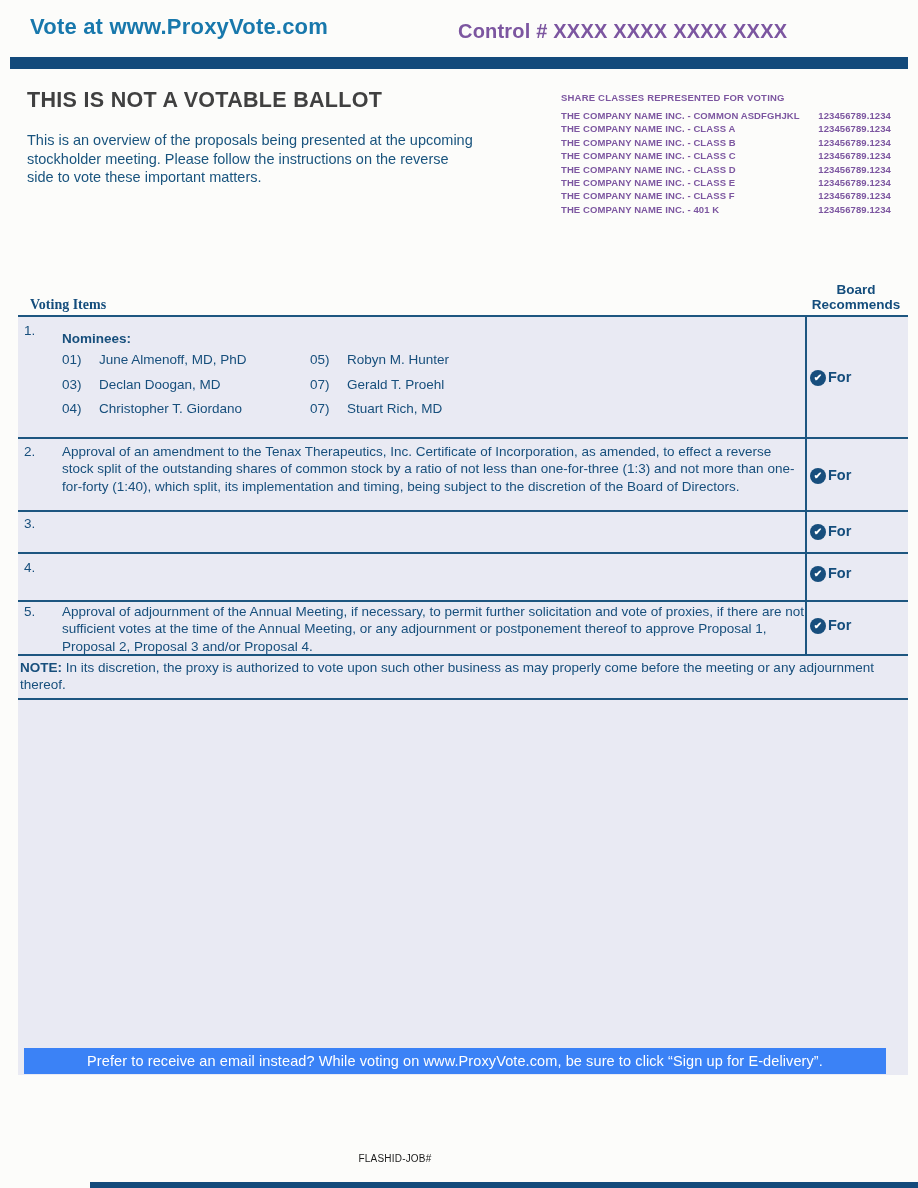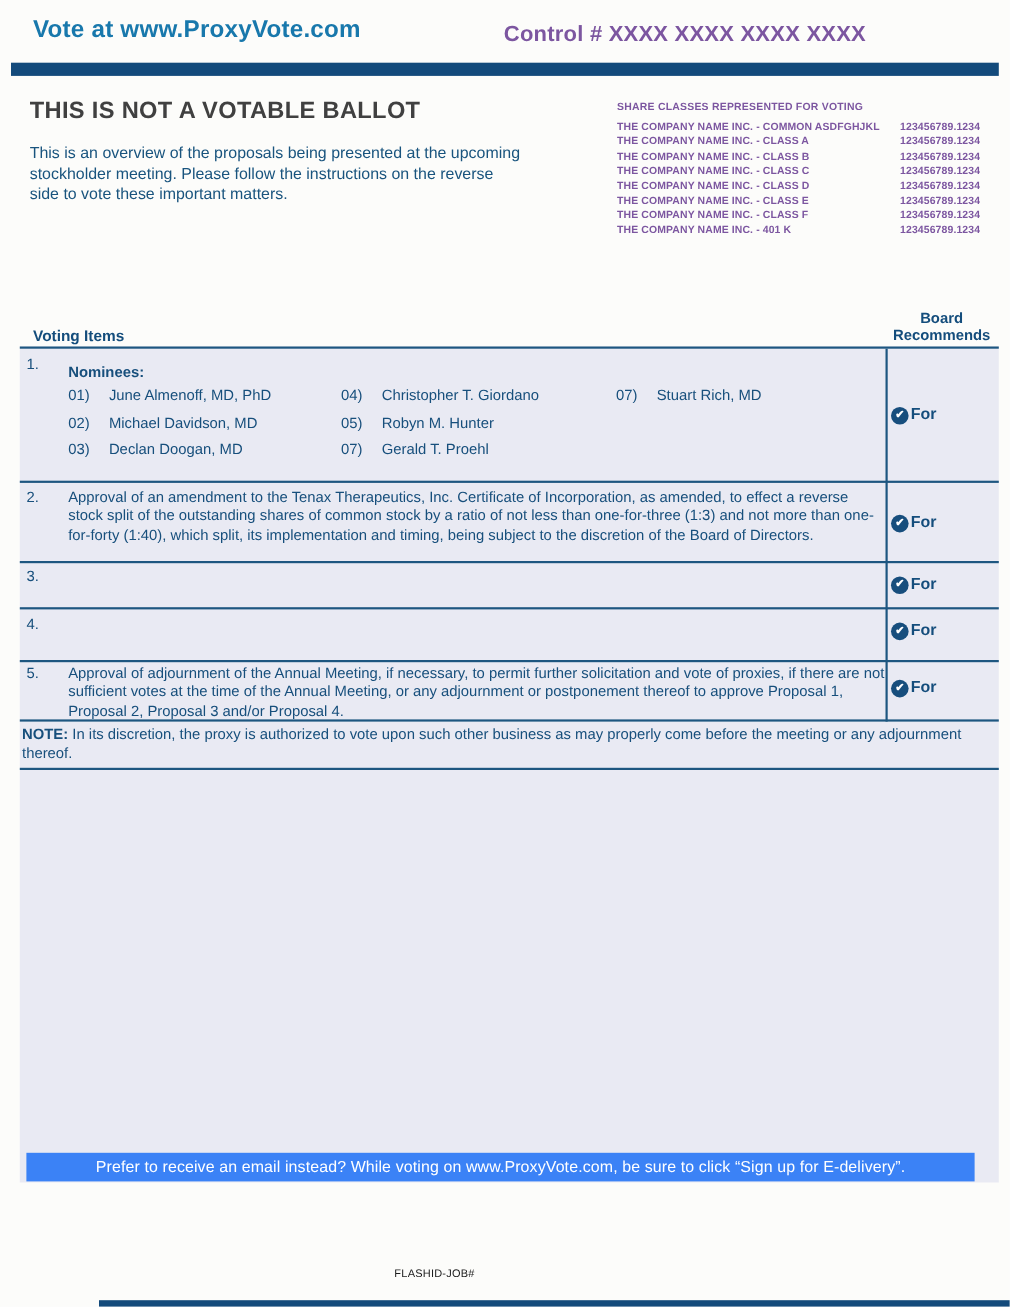--- a/index.html
+++ b/index.html
@@ -41,21 +41,21 @@
   .share-classes-title{
     text-align:left;font-size:9.5px;font-weight:bold;letter-spacing:.2px;margin-bottom:6px;
   }
   .share-class-row{
     display:flex;justify-content:space-between;
     font-size:9.5px;font-weight:bold;line-height:13.4px;letter-spacing:.1px;
   }
   
   .voting-items-header{
     position:absolute;left:30px;top:297px;
-    font-size:14px;font-weight:bold;color:#144d7c;
+    font-size:14px;font-weight:bold;color:#144d7c;font-family:Liberation Serif, serif;
   }
   .board-recommends-header{
     position:absolute;left:806px;top:283px;width:100px;
     text-align:center;font-size:13.5px;line-height:14.5px;font-weight:bold;color:#144d7c;
   }
   
   .voting-panel{
     position:absolute;left:18px;top:315px;width:890px;height:760px;
     background:#e9eaf3;border-top:2px solid #1d5680;
     color:#174f7c;box-sizing:border-box;
@@ -181,24 +181,20 @@
 
     <div class="item-row row-1">
       <span class="item-number num-1">1.</span>
       <div class="nominees-label">Nominees:</div>
       <div class="nominees-grid">
           <div class="nominee">
             <span class="nominee-number">01)</span>
             <span>June Almenoff, MD, PhD</span>
           </div>
           <div class="nominee">
-            <span class="nominee-number">02)</span>
-            <span>Michael Davidson, MD</span>
-          </div>
-          <div class="nominee">
             <span class="nominee-number">03)</span>
             <span>Declan Doogan, MD</span>
           </div>
           <div class="nominee">
             <span class="nominee-number">04)</span>
             <span>Christopher T. Giordano</span>
           </div>
           <div class="nominee">
             <span class="nominee-number">05)</span>
             <span>Robyn M. Hunter</span>

